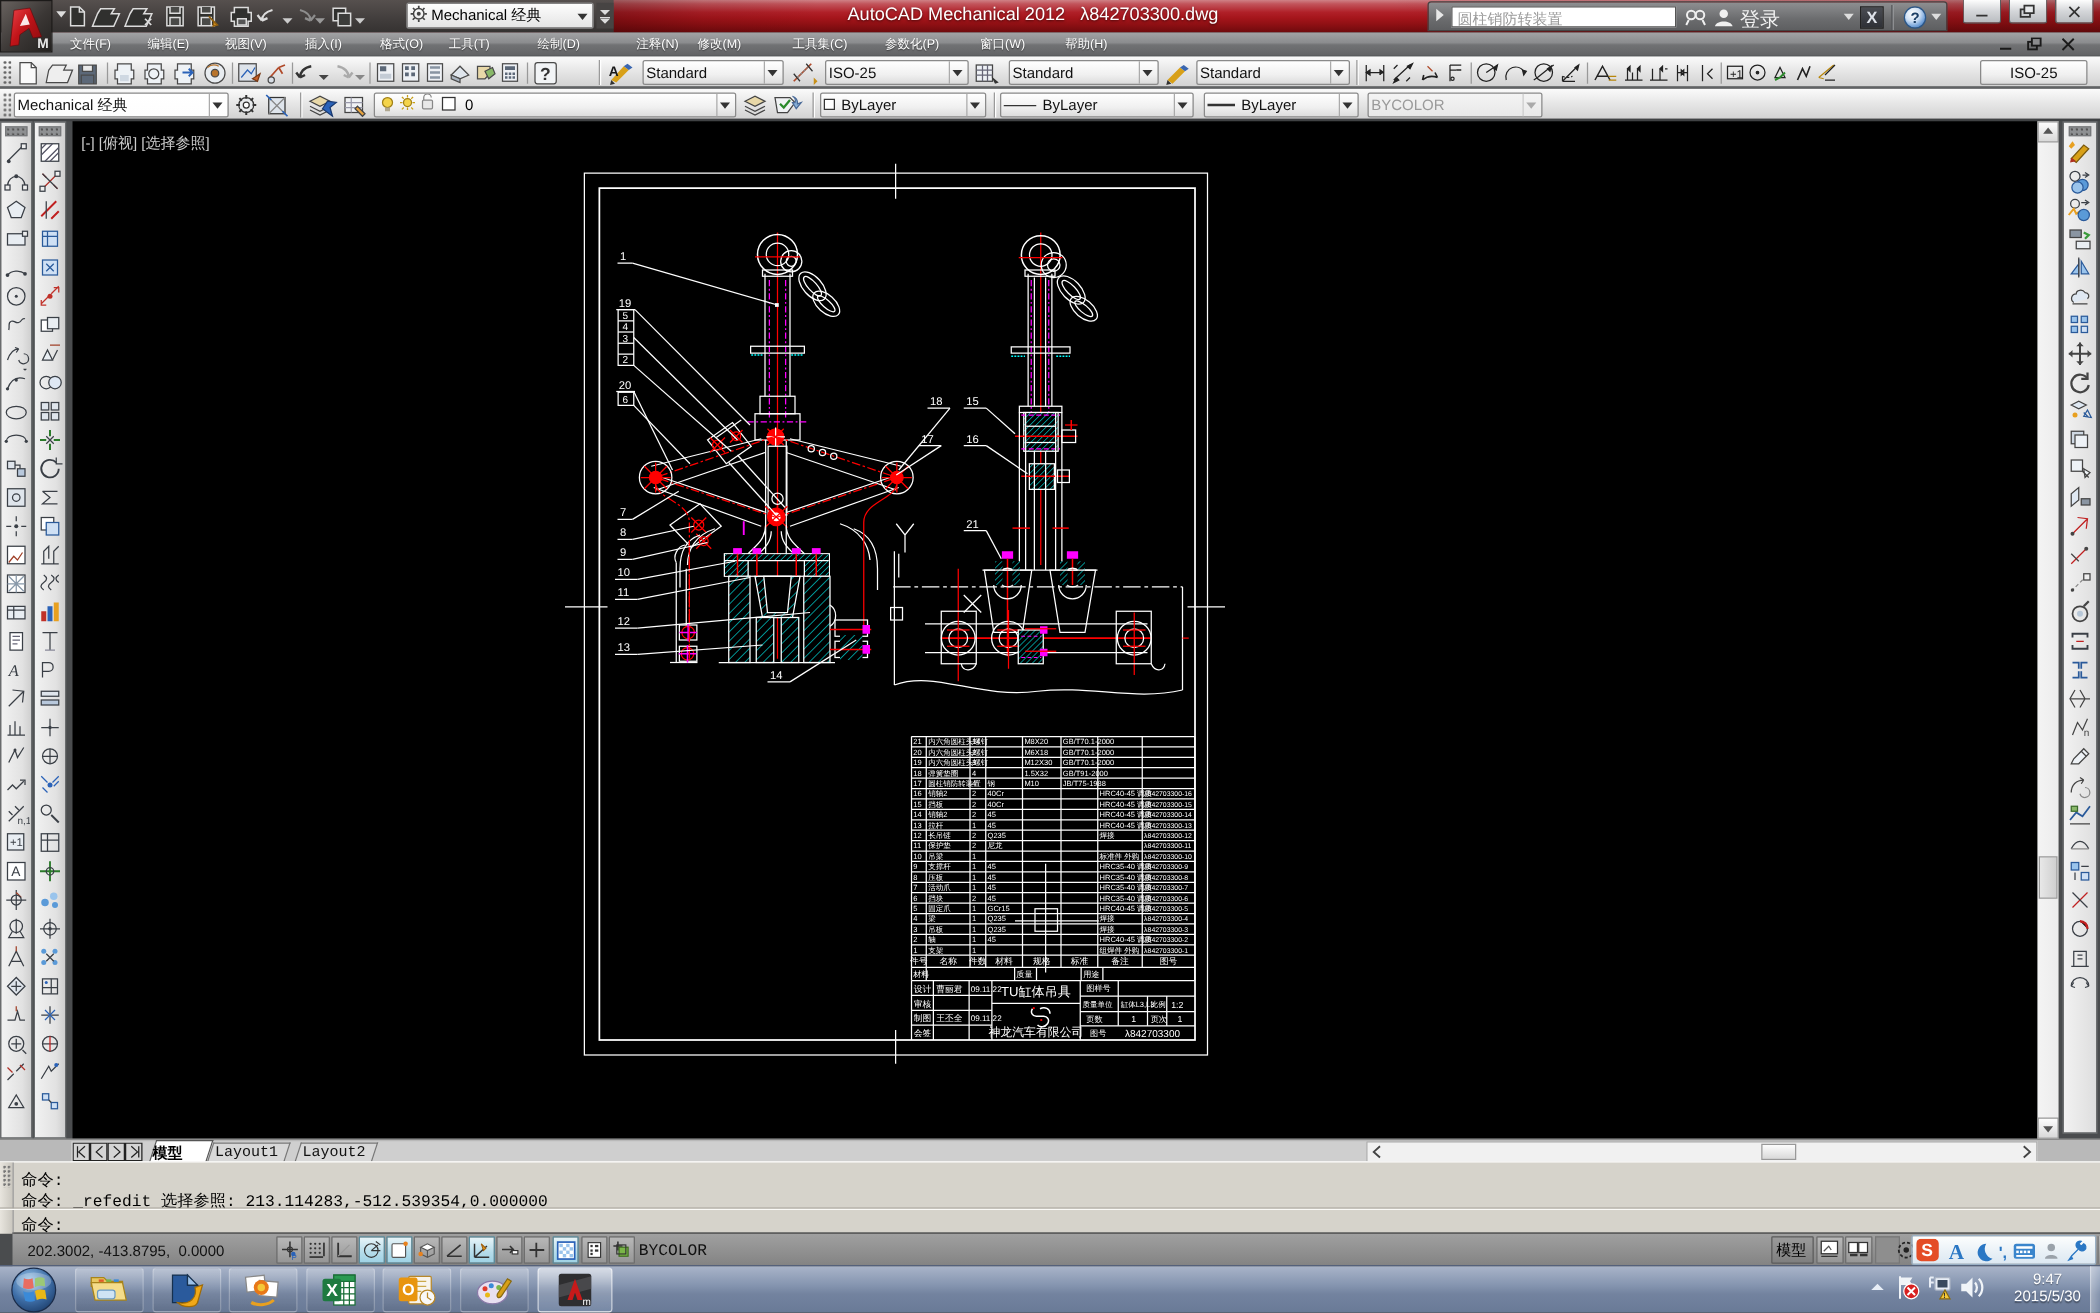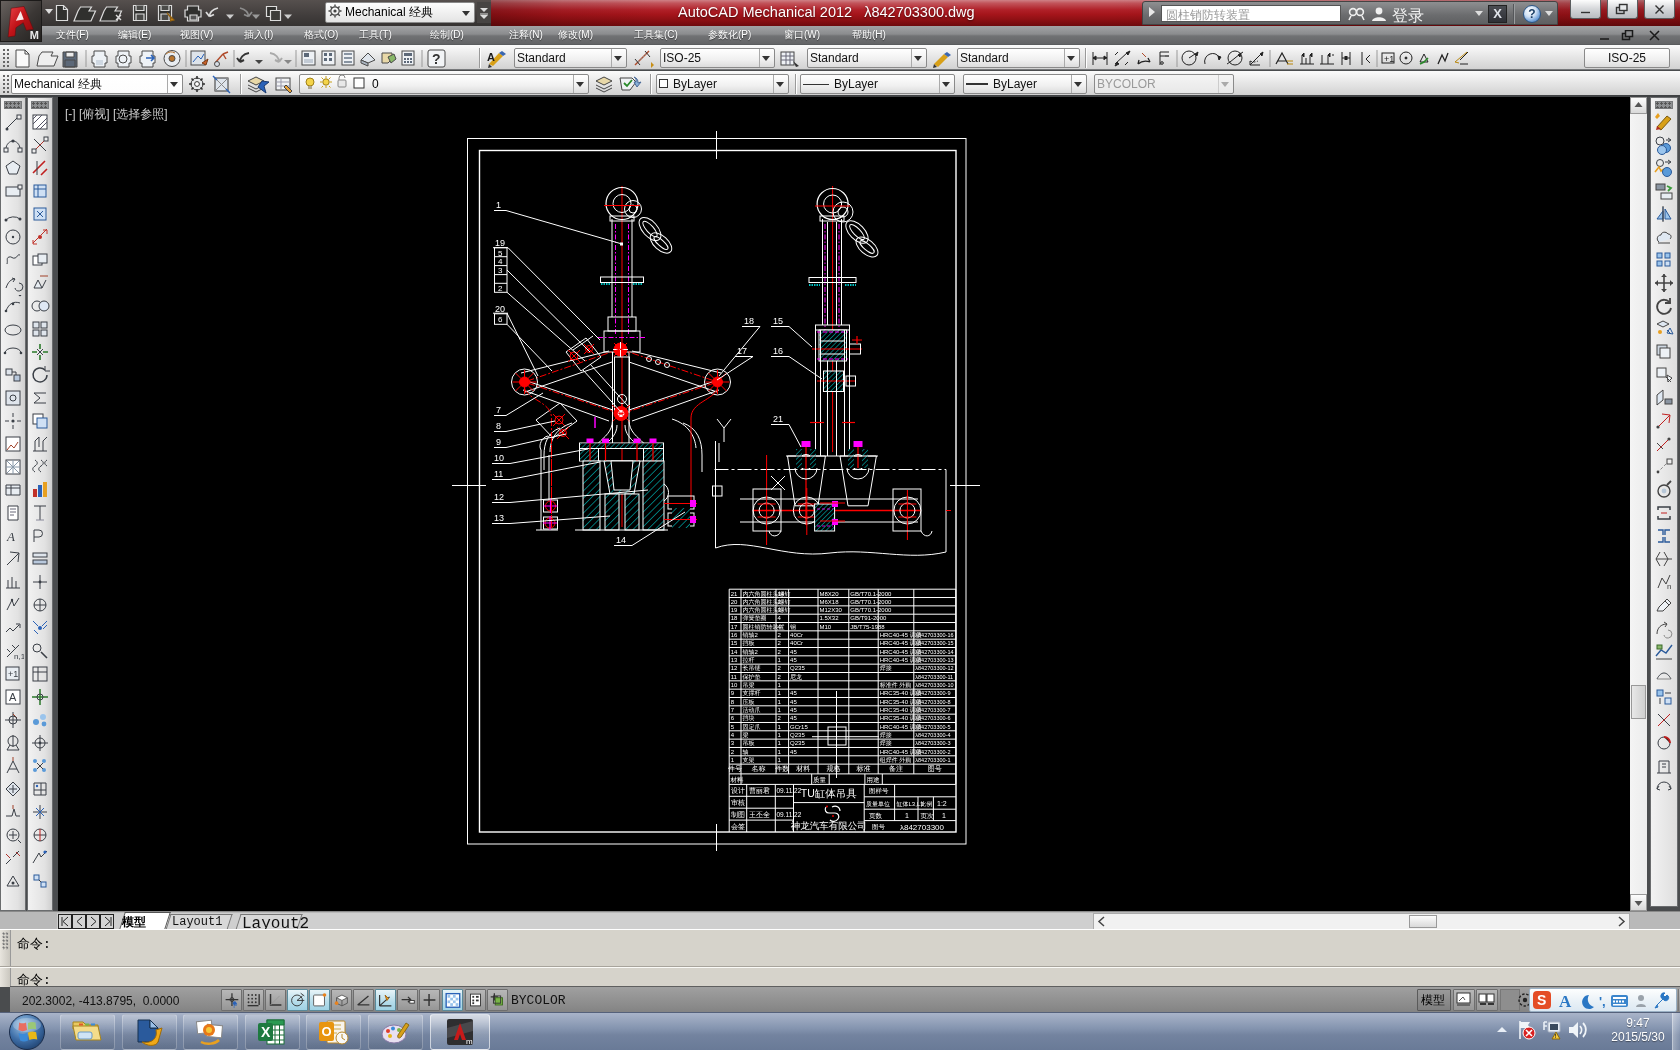--- a/index.html
+++ b/index.html
@@ -1342,36 +1342,37 @@
         <path d="M24 3l-5 4.5 5 4.5" fill="none"></path>
         <path d="M33 3l5 4.5-5 4.5" fill="none"></path>
         <path d="M53 3v9M47 3l5 4.5-5 4.5" fill="none"></path>
       </g>
     </svg>
 <div class="abs" style="left:119px;top:0px;width:46px;height:18px;background:#fff;border:1px solid #555;border-bottom:none;transform:skewX(-18deg);transform-origin:bottom left"></div>
 <div class="abs" style="left:122px;top:2px;font-size:12px;font-weight:bold;color:#000">模型</div>
 <div class="abs" style="left:168px;top:2px;width:62px;height:16px;background:#d8d8d8;border:1px solid #777;border-bottom:none;transform:skewX(-18deg)"></div>
 <div class="abs" style="left:172px;top:3px;font-size:12px;color:#111;font-family:'Liberation Mono',monospace">Layout1</div>
 <div class="abs" style="left:238px;top:2px;width:62px;height:16px;background:#d8d8d8;border:1px solid #777;border-bottom:none;transform:skewX(-18deg)"></div>
-<div class="abs" style="left:242px;top:3px;font-size:16px;color:#111;font-family:'Liberation Mono',monospace">Layout2</div>
+<div class="abs" style="left:242px;top:3px;font-size:12px;color:#111;font-family:'Liberation Mono',monospace">Layout2</div>
 <div class="abs" style="left:1093px;top:1px;width:537px;height:17px;background:#f1f1f1;border:1px solid #aaa">
  <svg class="abs" style="left:2px;top:1px" width="13" height="13" viewBox="0 0 13 13">
         <path d="M8 2L3 6.5L8 11" fill="none" stroke="#444" stroke-width="1.5"></path>
       </svg>
  <div class="abs" style="left:315px;top:1px;width:28px;height:13px;background:linear-gradient(180deg,#fdfdfd,#d9d9d9);border:1px solid #999"></div>
  <svg class="abs" style="left:520px;top:1px" width="13" height="13" viewBox="0 0 13 13">
         <path d="M5 2l5 4.5L5 11" fill="none" stroke="#444" stroke-width="1.5"></path>
       </svg>
 </div>
   </div>
 <div id="cmdarea">
     <div class="abs" style="left:0;top:0;width:11px;height:57px;background:linear-gradient(90deg,#e8e5de,#cac7bf);border-right:1px solid #999">
       <div style="width:7px;height:18px;margin:2px auto;background-image:radial-gradient(circle at 1.5px 1.5px,#777 1px,transparent 1.2px);background-size:3.5px 3.5px"></div>
     </div>
 <div class="abs" style="left:17px;top:5px">命令:</div>
+<div class="abs" style="left:17px;top:22px">命令: _refedit 选择参照: 213.114283,-512.539354,0.000000</div>
 <div class="abs" style="left:0;top:36px;width:1680px;height:0;border-top:1px solid #a8a49c;border-bottom:1px solid #fbfaf7"></div>
     <div class="abs" style="left:17px;top:41px">命令:</div>
   </div>
 <div id="statusbar">
     <div class="abs" style="left:12px;top:7px;font-size:12px">202.3002, -413.8795,&nbsp; 0.0000</div>
     <div class="sbtn2" style="left:211px;width:21px"><svg width="19" height="20" viewBox="0 0 21 21">
         <path d="M11 3v14M4 10h14" stroke="#333" stroke-width="1.4"></path>
         <circle cx="11" cy="10" r="2.2" fill="none" stroke="#333"></circle>
         <circle cx="14" cy="14" r="2" fill="#2a62b8"></circle>
         <text x="12.5" y="19" font-size="7" fill="#2a62b8" font-family="Liberation Sans">P</text>

